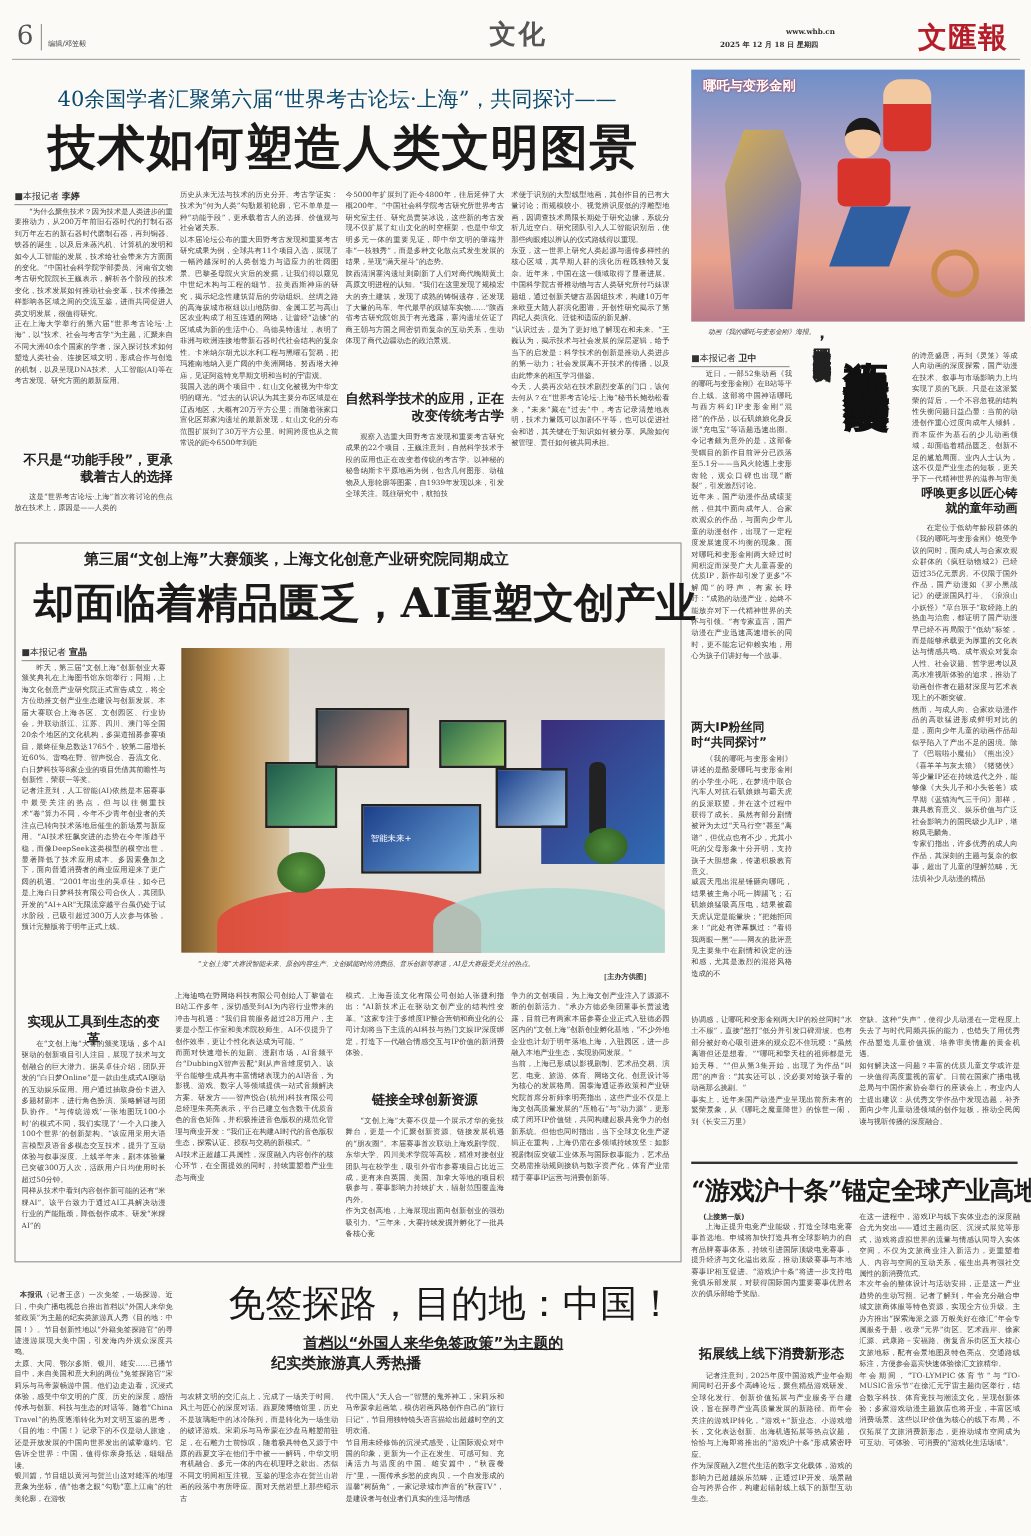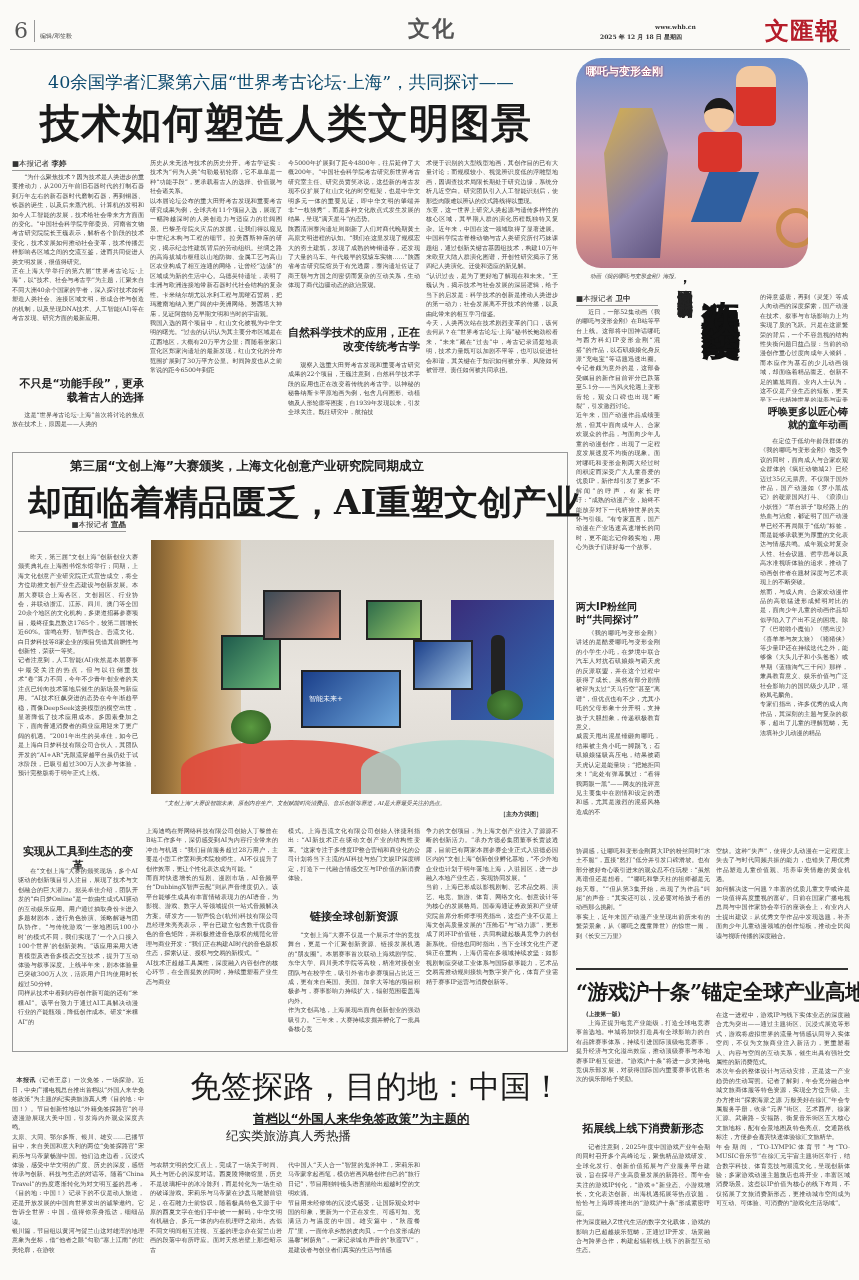--- a/index.html
+++ b/index.html
@@ -52,21 +52,21 @@
 <div class="abs body-text" style="left:288px;top:360px;width:132px;height:82px;">观察入选重大田野考古发现和重要考古研究成果的22个项目，王巍注意到，自然科学技术手段的应用也正在改变着传统的考古学。以神秘的秘鲁纳斯卡平原地画为例，包含几何图形、动植物及人形轮廓等图案，自1939年发现以来，引发全球关注。既往研究中，航拍技</div>
 <div class="abs body-text" style="left:426px;top:158px;width:132px;height:284px;text-indent:0;">术便于识别的大型线型地画，其创作目的已有大量讨论；而规模较小、视觉辨识度低的浮雕型地画，因调查技术局限长期处于研究边缘，系统分析几近空白。研究团队引入人工智能识别后，使那些肉眼难以辨认的仪式路线得以重现。
 东亚，这一世界上研究人类起源与遗传多样性的核心区域，其早期人群的演化历程既独特又复杂。近年来，中国在这一领域取得了显著进展。中国科学院古脊椎动物与古人类研究所付巧妹课题组，通过创新关键古基因组技术，构建10万年来欧亚大陆人群演化图谱，开创性研究揭示了第四纪人类演化、迁徙和适应的新见解。
 “认识过去，是为了更好地了解现在和未来。”王巍认为，揭示技术与社会发展的深层逻辑，给予当下的启发是：科学技术的创新是推动人类进步的第一动力；社会发展离不开技术的传播，以及由此带来的相互学习借鉴。
 今天，人类再次站在技术剧烈变革的门口，该何去何从？在“世界考古论坛·上海”秘书长鲍劲松看来，“未来”藏在“过去”中，考古记录清楚地表明，技术力量既可以加剧不平等，也可以促进社会和谐，其关键在于知识如何被分享、风险如何被管理、责任如何被共同承担。</div>
 
 <div class="abs box" style="left:12px;top:452px;width:556px;height:600px;"></div>
 <div class="abs sans" style="left:70px;top:458px;font-size:12.5px;color:#222;font-weight:bold;white-space:nowrap;">第三届“文创上海”大赛颁奖，上海文化创意产业研究院同期成立</div>
 <div class="abs serif" style="left:28px;top:480px;font-size:34px;font-weight:bold;color:#1a1a1a;white-space:nowrap;">却面临着精品匮乏，AI重塑文创产业</div>
 
-<div class="abs byline" style="left:18px;top:520px;width:108px;text-align:right;">
+<div class="abs byline" style="left:18px;top:539px;width:108px;">
   <span>■本报记者</span>
   <b>宣晶</b>
 </div>
 <div class="abs body-text" style="left:18px;top:552px;width:120px;height:284px;">昨天，第三届“文创上海”创新创业大赛颁奖典礼在上海图书馆东馆举行；同期，上海文化创意产业研究院正式宣告成立，将全方位助推文创产业生态建设与创新发展。本届大赛联合上海各区、文创园区、行业协会，并联动浙江、江苏、四川、澳门等全国20余个地区的文化机构，多渠道招募参赛项目，最终征集总数达1765个，较第二届增长近60%。雷鸣在野、智声悦合、吾流文化、白日梦科技等8家企业的项目凭借其前瞻性与创新性，荣获一等奖。
 记者注意到，人工智能(AI)依然是本届赛事中最受关注的热点，但与以往侧重技术“卷”算力不同，今年不少青年创业者的关注点已转向技术落地后催生的新场景与新应用。“AI技术狂飙突进的态势在今年渐趋平稳，而像DeepSeek这类模型的横空出世，显著降低了技术应用成本。多因素叠加之下，面向普通消费者的商业应用迎来了更广阔的机遇。”2001年出生的吴卓佳，如今已是上海白日梦科技有限公司合伙人，其团队开发的“AI+AR”无限流穿越平台虽仍处于试水阶段，已吸引超过300万人次参与体验，预计完整版将于明年正式上线。</div>
 
 <div class="abs" style="left:151px;top:540px;width:403px;height:254px;overflow:hidden;background:linear-gradient(180deg,#d9d5cd 0%,#e9e5df 55%,#dcd8d2 100%);">
   <div class="abs" style="left:0;top:0;width:90px;height:254px;background:linear-gradient(90deg,#7a5a2e,#b98b4a 40%,#d9c7a8);"></div>
   <div class="abs" style="left:30px;top:200px;width:220px;height:60px;background:#e0493c;border-radius:50% 50% 0 0;opacity:.9;"></div>
   <div class="abs" style="left:210px;top:200px;width:200px;height:60px;background:#a8d8d0;border-radius:50% 50% 0 0;opacity:.8;"></div>
@@ -92,21 +92,21 @@
 <div class="abs body-text" style="left:146px;top:826px;width:132px;height:220px;text-indent:0;">上海迪鸣在野网络科技有限公司创始人丁黎曾在B站工作多年，深切感受到AI为内容行业带来的冲击与机遇：“我们目前服务超过28万用户，主要是小型工作室和美术院校师生。AI不仅提升了创作效率，更让个性化表达成为可能。”
 而面对快速增长的短剧、漫剧市场，AI音频平台“DubbingX智声云配”则从声音维度切入。该平台能够生成具有丰富情绪表现力的AI语音，为影视、游戏、数字人等领域提供一站式音频解决方案。研发方——智声悦合(杭州)科技有限公司总经理朱亮亮表示，平台已建立包含数千优质音色的音色矩阵，并积极推进音色版权的规范化管理与商业开发：“我们正在构建AI时代的音色版权生态，探索认证、授权与交易的新模式。”
 AI技术正超越工具属性，深度融入内容创作的核心环节，在全面提效的同时，持续重塑着产业生态与商业</div>
 <div class="abs body-text" style="left:288px;top:826px;width:132px;height:66px;text-indent:0;">模式。上海吾流文化有限公司创始人张捷利指出：“AI新技术正在驱动文创产业的结构性变革。”这家专注于多维度IP整合营销和商业化的公司计划将当下主流的AI科技与热门文娱IP深度绑定，打造下一代融合情感交互与IP价值的新消费体验。</div>
 <div class="abs subhead" style="left:288px;top:910px;width:132px;text-align:center;">链接全球创新资源</div>
 <div class="abs body-text" style="left:288px;top:930px;width:132px;height:116px;">“文创上海”大赛不仅是一个展示才华的竞技舞台，更是一个汇聚创新资源、链接发展机遇的“朋友圈”。本届赛事首次联动上海戏剧学院、东华大学、四川美术学院等高校，精准对接创业团队与在校学生，吸引外省市参赛项目占比近三成，更有来自英国、美国、加拿大等地的项目积极参与，赛事影响力持续扩大，辐射范围覆盖海内外。
 作为文创高地，上海展现出面向创新创业的强劲吸引力。“三年来，大赛持续发掘并孵化了一批具备核心竞</div>
 <div class="abs body-text" style="left:426px;top:826px;width:132px;height:220px;text-indent:0;">争力的文创项目，为上海文创产业注入了源源不断的创新活力。”承办方德必集团董事长贾波透露，目前已有两家本届参赛企业正式入驻德必园区内的“文创上海”创新创业孵化基地，“不少外地企业也计划于明年落地上海，入驻园区，进一步融入本地产业生态，实现协同发展。”
 当前，上海已形成以影视剧制、艺术品交易、演艺、电竞、旅游、体育、网络文化、创意设计等为核心的发展格局。国泰海通证券政策和产业研究院首席分析师李明亮指出，这些产业不仅是上海文创高质量发展的“压舱石”与“动力源”，更形成了闭环IP价值链，共同构建起极具竞争力的创新系统。但他也同时指出，当下全球文化生产逻辑正在重构，上海仍需在多领域持续攻坚：如影视剧制应突破工业体系与国际叙事能力，艺术品交易需推动规则接轨与数字资产化，体育产业需精于赛事IP运营与消费创新等。</div>
 
-<div class="abs" style="left:576px;top:58px;width:232px;height:210px;overflow:hidden;background:linear-gradient(180deg,#6e8fc9 0%,#c9a7c2 45%,#e9a28c 75%,#b97a8a 100%);border-radius:25px;">
+<div class="abs" style="left:576px;top:58px;width:278px;height:210px;overflow:hidden;background:linear-gradient(180deg,#6e8fc9 0%,#c9a7c2 45%,#e9a28c 75%,#b97a8a 100%);">
   <div class="abs sans" style="left:10px;top:6px;font-size:11px;color:#fff;font-weight:bold;text-shadow:0 0 2px #b51d2a;">哪吒与变形金刚</div>
   <div class="abs" style="left:20px;top:50px;width:80px;height:150px;background:linear-gradient(135deg,#d9b34a,#8a7fa8 60%,#5a4f7a);clip-path:polygon(30% 0,70% 0,90% 30%,80% 100%,20% 100%,10% 30%);"></div>
   <div class="abs" style="left:110px;top:40px;width:70px;height:150px;">
     <div class="abs" style="left:18px;top:0;width:30px;height:34px;background:#f2c9a1;border-radius:50%;border-top:10px solid #1a1a1a;"></div>
     <div class="abs" style="left:12px;top:34px;width:44px;height:40px;background:#d9342b;border-radius:6px;"></div>
     <div class="abs" style="left:14px;top:74px;width:50px;height:50px;background:#2f5fa0;transform:skewX(-20deg);"></div>
   </div>
   <div class="abs" style="left:200px;top:150px;width:40px;height:40px;border:5px solid #c98a4a;border-radius:50%;"></div>
   <div class="abs" style="left:160px;top:8px;width:40px;height:60px;background:linear-gradient(180deg,#f2c9a1 35%,#d9342b 35%);border-radius:14px 14px 6px 6px;"></div>
 </div>
@@ -147,16 +147,16 @@
 本次年会的整体设计与活动安排，正是这一产业趋势的生动写照。记者了解到，年会充分融合申城文旅商体服等特色资源，实现全方位升级。主办方推出“探索海派之源 万般美好在徐汇”年会专属服务手册，收录“元界”街区、艺术西岸、徐家汇源、武康路－安福路、衡复音乐街区五大核心文旅地标，配有会景地图及特色亮点、交通路线标注，方便参会嘉宾快速体验徐汇文旅精华。
 年会期间，“TO-LYMPIC体育节”与“TO-MUSIC音乐节”在徐汇元宇宙主题街区举行，结合数字科技、体育竞技与潮流文化，呈现创新体验；多家游戏动漫主题旗店也将开业，丰富区域消费场景。这些以IP价值为核心的线下布局，不仅拓展了文旅消费新形态，更推动城市空间成为可互动、可体验、可消费的“游戏化生活场域”。</div>
 
 <div class="abs body-text" style="left:12px;top:1066px;width:132px;height:212px;">
   <b class="sans">本报讯</b><span>（记者王彦）</span><span>一次免签，一场探游。近日，中央广播电视总台推出首档以“外国人来华免签政策”为主题的纪实类旅游真人秀《目的地：中国！》。节目创新性地以“外籍免签探路官”的寻迹漫游展现大美中国，引发海内外观众深度共鸣。
 太原、大同、鄂尔多斯、银川、雄安……已播节目中，来自美国和意大利的两位“免签探路官”宋莉乐与马帝蒙畅游中国。他们边走边看，沉浸式体验，感受中华文明的广度、历史的深度，感悟传承与创新、科技与生态的对话等。随着“China Travel”的热度逐渐转化为对文明互鉴的思考，《目的地：中国！》记录下的不仅是动人旅途，还是开放发展的中国向世界发出的诚挚邀约。它告诉全世界：中国，值得你亲身抵达，细细品读。
 银川篇，节目组以黄河与贺兰山这对雄浑的地理意象为坐标，借“他者之眼”勾勒“塞上江南”的壮美轮廓，在游牧</span>
 </div>
 <div class="abs serif" style="left:190px;top:1066px;font-size:31px;color:#1a1a1a;white-space:nowrap;">免签探路，目的地：中国！</div>
 <div class="abs sans" style="left:253px;top:1111px;font-size:12.5px;font-weight:bold;color:#222;white-space:nowrap;text-decoration:underline;">首档以“外国人来华免签政策”为主题的</div>
-<div class="abs sans" style="left:226px;top:1128px;font-size:12.5px;font-weight:normal;color:#222;white-space:nowrap;">纪实类旅游真人秀热播</div>
+<div class="abs sans" style="left:226px;top:1128px;font-size:12.5px;font-weight:bold;color:#222;white-space:nowrap;">纪实类旅游真人秀热播</div>
 <div class="abs body-text" style="left:150px;top:1160px;width:132px;height:116px;text-indent:0;">与农耕文明的交汇点上，完成了一场关于时间、风土与匠心的深度对话。西夏陵博物馆里，历史不是玻璃柜中的冰冷陈列，而是转化为一场生动的破译游戏。宋莉乐与马帝蒙在沙盘马雕塑前驻足，在石雕力士前惊叹，随着极具特色又源于中原的西夏文字在他们手中被一一解码，中华文明有机融合、多元一体的内在机理呼之欲出。杰似不同文明间相互注视、互鉴的理念亦在贺兰山岩画的段落中有所呼应。面对天然岩壁上那些昭示古</div>
 <div class="abs body-text" style="left:288px;top:1160px;width:132px;height:116px;text-indent:0;">代中国人“天人合一”智慧的鬼斧神工，宋莉乐和马帝蒙拿起画笔，模仿岩画风格创作自己的“旅行日记”，节目用独特镜头语言描绘出超越时空的文明欢涌。
 节目用未经修饰的沉浸式感受，让国际观众对中国的印象，更新为一个正在发生、可感可知、充满活力与温度的中国。雄安篇中，“秋霞餐厅”里，一面传承乡愁的皮肉贝，一个自发形成的温馨“树荫角”，一家记录城市声音的“秋霞TV”，是建设者与创业者们真实的生活与情感</div>
 
 </body></html>

